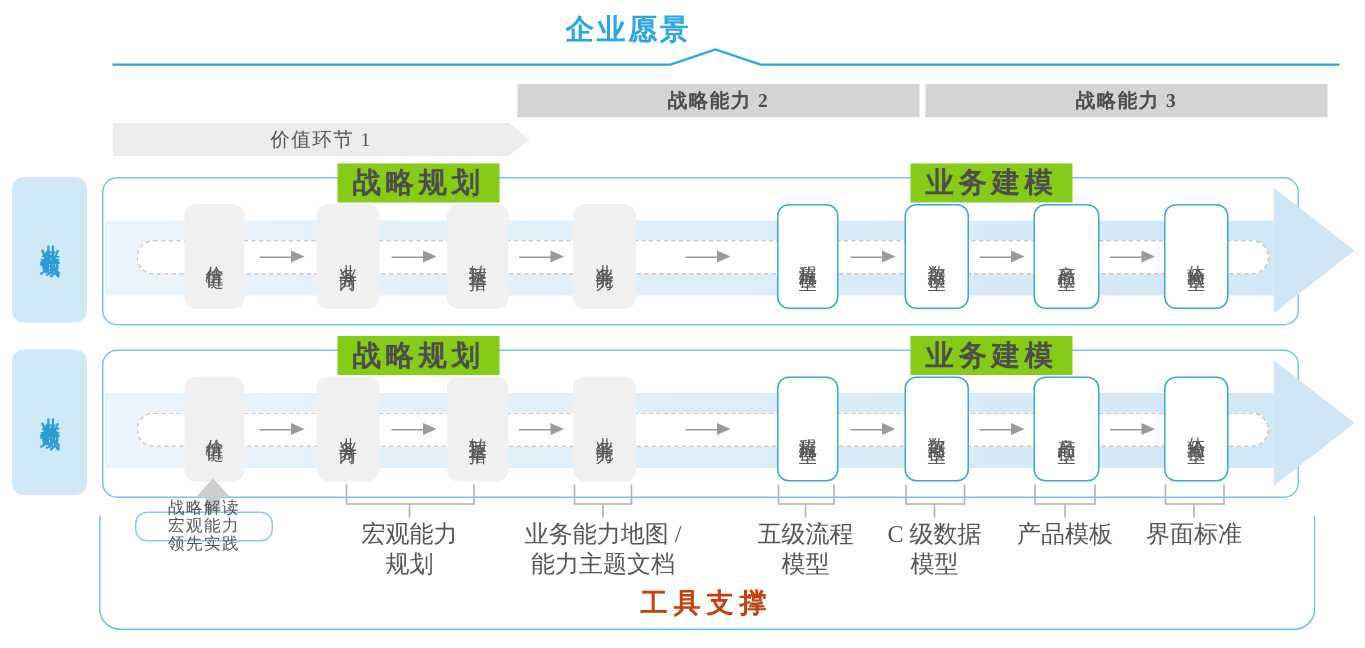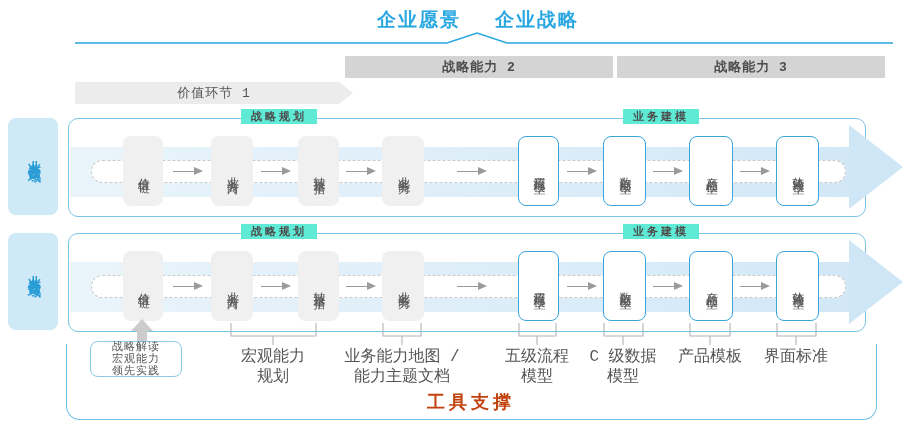--- a/index.html
+++ b/index.html
@@ -1,18 +1,18 @@
 <!DOCTYPE html>
 <html><head>
 <meta charset="utf-8">
 <style>
   html,body{margin:0;padding:0;background:#fff;}
   .stage{
     position:relative;width:910px;height:432px;background:#fff;overflow:hidden;
-    font-family:Liberation Mono, monospace;color:#555;
+    font-family:Liberation Serif, serif;color:#555;
   }
   .overlay{position:absolute;left:0;top:0;z-index:3;pointer-events:none;}
 
   
   .title{
     position:absolute;top:7px;transform:translateX(-50%);
     font-size:19px;font-weight:bold;color:#29a7e0;letter-spacing:2px;white-space:nowrap;z-index:2;
   }
   .title-vision{left:419px;}
   .title-strategy{left:537px;}
@@ -41,21 +41,21 @@
     writing-mode:vertical-rl;font-size:13px;font-weight:bold;color:#2a9cd6;letter-spacing:3px;
   }
 
   
   .row{
     position:absolute;left:68px;width:796px;height:97px;
     border:1.5px solid #7ac4e5;border-radius:10px;z-index:2;
   }
   .row-header{
     position:absolute;top:-10px;transform:translateX(-50%);
-    background:#5eead4;padding:0 10px;font-size:11px;font-weight:bold;color:#4d4d4d;
+    background:#84cc16;padding:0 10px;font-size:19px;font-weight:bold;color:#4d4d4d;
     letter-spacing:3px;white-space:nowrap;z-index:5;
   }
   .hdr-planning{left:210px;}
   .hdr-modeling{left:592px;}
 
   .flow-arrow-body{
     position:absolute;left:1px;top:28px;width:779px;height:50px;
     background:linear-gradient(90deg,#eaf4fb,#d2e8f7);z-index:0;
   }
   .flow-arrow-head{
@@ -86,21 +86,21 @@
     border-left:1.5px solid #6cc0e4;border-right:1.5px solid #6cc0e4;border-bottom:1.5px solid #6cc0e4;
     border-bottom-left-radius:14px;border-bottom-right-radius:14px;z-index:1;
   }
   .footer-label{
     position:absolute;left:471px;top:390px;transform:translateX(-50%);
     font-size:18px;font-weight:bold;color:#c2410c;letter-spacing:4px;z-index:4;white-space:nowrap;
   }
 
   
   .practice-box{
-    position:absolute;left:90px;top:341px;width:92px;height:36px;background:#fff;
+    position:absolute;left:90px;top:341px;width:92px;height:20px;background:#fff;
     border:1.3px solid #8ccbe8;border-radius:8px;box-sizing:border-box;
     display:flex;flex-direction:column;align-items:center;justify-content:center;
     font-size:11px;color:#555;line-height:1.1;letter-spacing:1px;z-index:4;
   }
   .up-arrow-shaft{position:absolute;left:137px;top:330px;width:10px;height:12px;background:#cccccc;z-index:4;}
   .up-arrow-head{
     position:absolute;left:131px;top:319px;width:0;height:0;z-index:4;
     border-left:11px solid transparent;border-right:11px solid transparent;border-bottom:12px solid #cccccc;
   }
 
@@ -121,21 +121,20 @@
       <path d="M231 323 V336 H316 V323 M273 336 V345"></path>
       <path d="M383 323 V336 H421 V323 M402 336 V345"></path>
       <path d="M519 323 V336 H556 V323 M537 336 V345"></path>
       <path d="M604 323 V336 H643 V323 M623 336 V345"></path>
       <path d="M690 323 V336 H730 V323 M710 336 V345"></path>
       <path d="M777 323 V336 H816 V323 M796 336 V345"></path>
     </g>
   </svg>
 
   <div class="title title-vision">企业愿景</div>
-  <div class="title title-strategy">企业战略</div>
 
   <div class="cap-bar" style="left:345px;width:268px;">战略能力 2</div>
   <div class="cap-bar" style="left:617px;width:268px;">战略能力 3</div>
 
   <div class="chevron first" style="left:75px;width:278px;">价值环节 1</div>
 
   <div class="domain-tab" style="top:118px;height:97px;">
     <span>业务领域 1</span>
   </div>
   <div class="domain-tab" style="top:233px;height:97px;">

